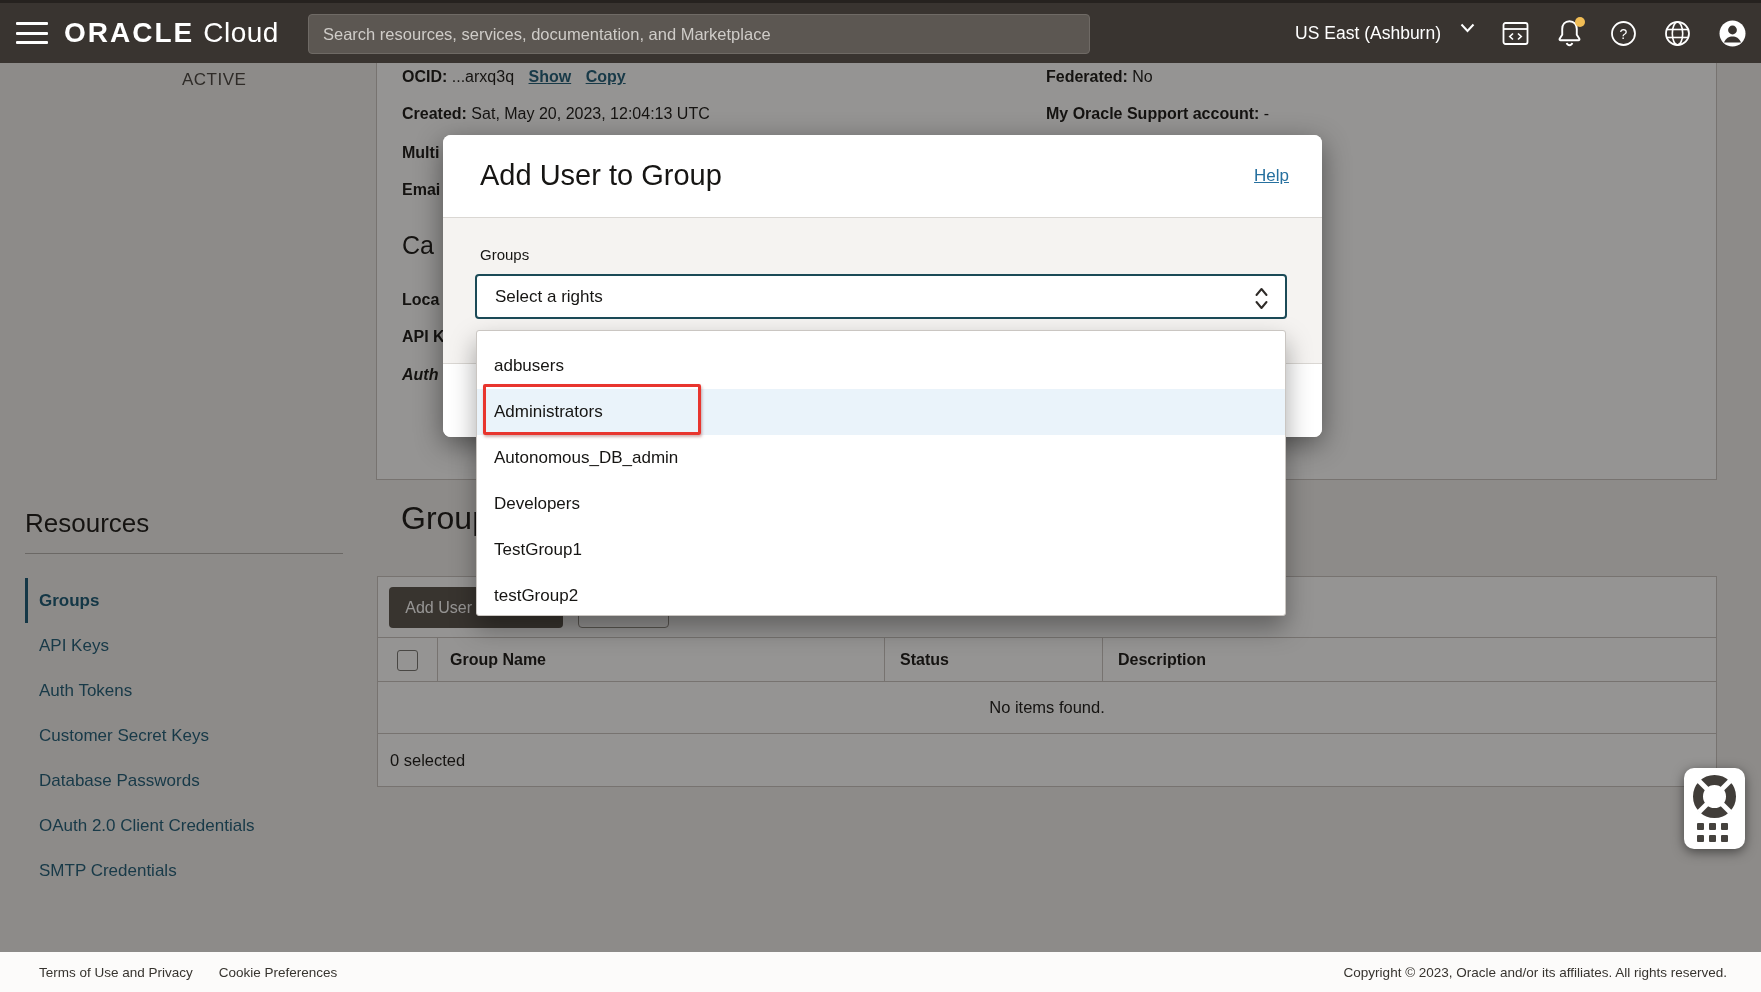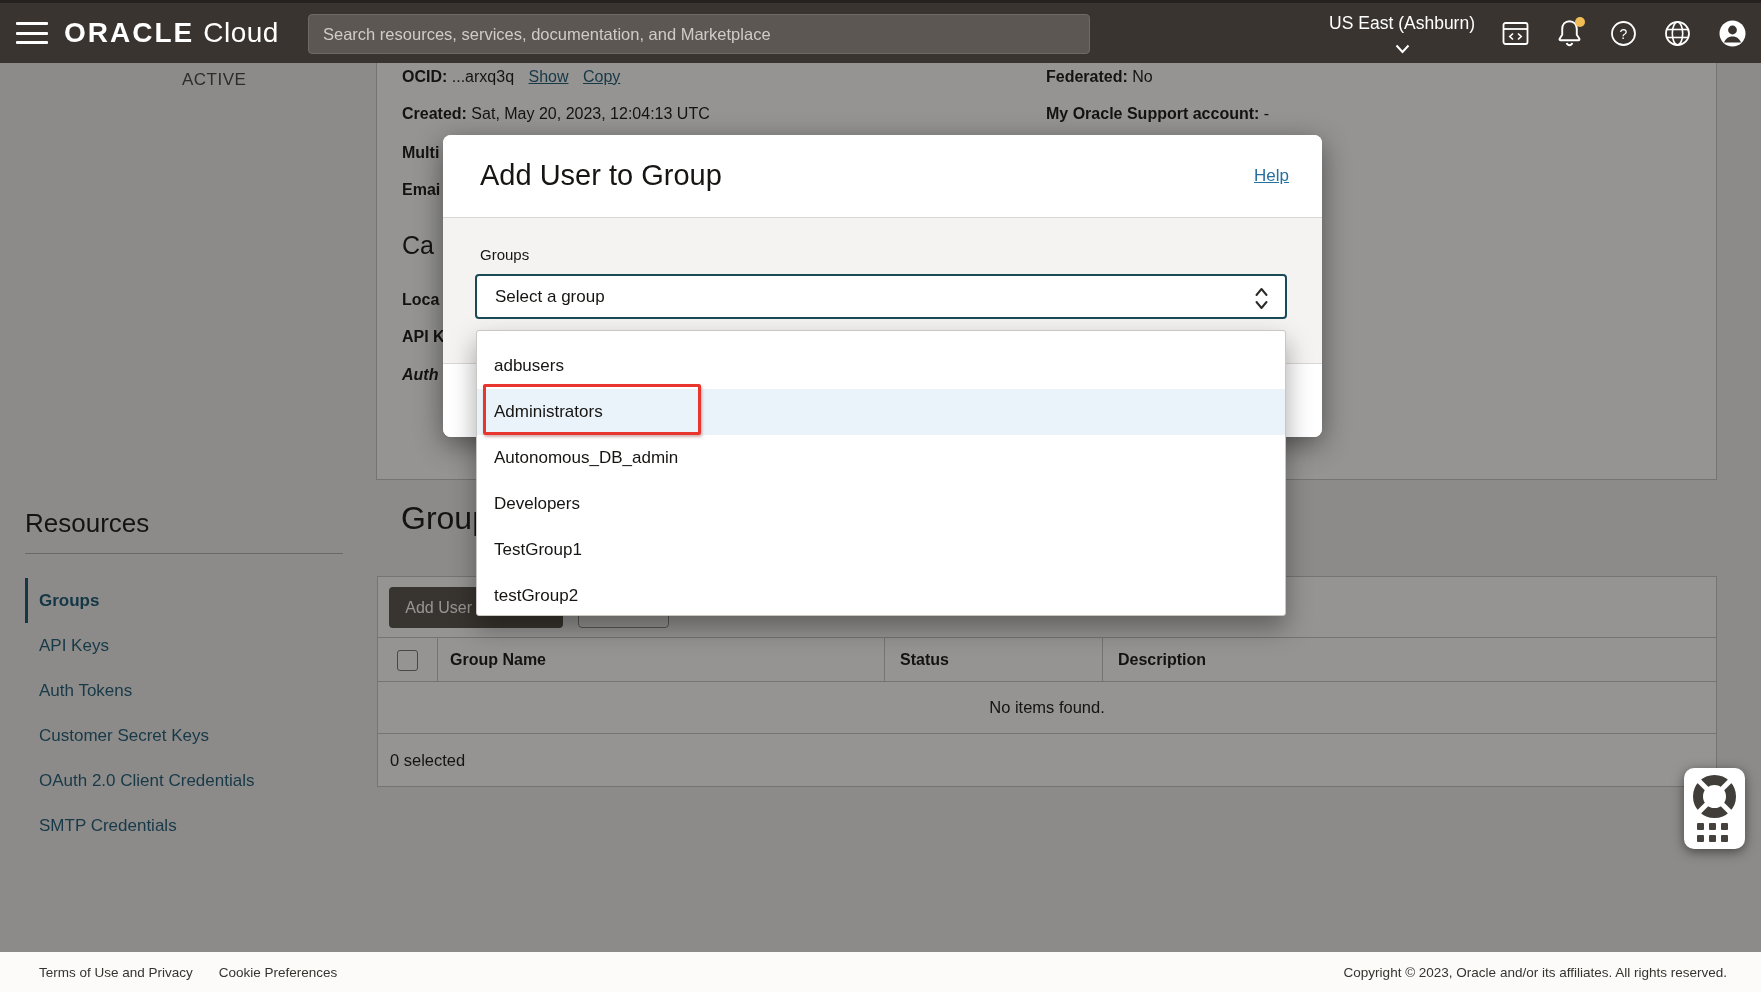--- a/index.html
+++ b/index.html
@@ -9,32 +9,32 @@
   
   .topbar { position:absolute; left:0; top:0; width:1761px; height:63px; background:#393430; z-index:60; border-top:3px solid #26221f; }
   .hamburger { position:absolute; left:16px; top:19px; width:32px; height:22px; display:flex; flex-direction:column; justify-content:space-between; cursor:pointer; }
   .hamburger span { display:block; height:3px; background:#fff; border-radius:1px; }
   .logo { position:absolute; left:64px; top:0; height:60px; display:flex; align-items:center; gap:9px; color:#fff; }
   .logo .primary { font-size:28px; font-weight:700; letter-spacing:2px; }
   .logo .secondary { font-size:28px; font-weight:300; letter-spacing:0.5px; }
   .search { position:absolute; left:308px; top:11px; width:782px; height:40px; background:#5c5752; border:1px solid #6f6a65; border-radius:4px; color:#f1efec; font-size:16.5px; padding:0 14px; outline:none; font-family:"Liberation Sans", sans-serif; }
   .search::placeholder { color:#cfccc8; opacity:1; }
   .topbar-right { position:absolute; right:14px; top:0; height:60px; display:flex; align-items:center; gap:27px; }
-  .region { display:flex; align-items:center; gap:10px; color:#fff; font-size:17.5px; cursor:pointer;flex-direction:column; }
+  .region { display:flex; gap:19px; color:#fff; font-size:17.5px; cursor:pointer; }
   .tb-icon { position:relative; display:flex; align-items:center; cursor:pointer; }
   .bell-badge { position:absolute; right:-2px; top:-2px; width:10px; height:10px; border-radius:50%; background:#f1bd55; }
 
   
   .page { position:absolute; inset:0; }
   .status-badge { position:absolute; left:182px; top:70px; font-size:17px; color:#45413c; letter-spacing:0.5px; }
   .detail-card { position:absolute; left:376px; top:63px; width:1341px; height:417px; background:#fff; border:1px solid #c8c4c0; border-top:none; font-size:16px; color:#161513; }
   .d-row { position:absolute; left:25px; white-space:nowrap; }
   .d-right { position:absolute; left:669px; white-space:nowrap; }
   .d-label { font-weight:700; }
-  .d-link { color:#1d5b77; text-decoration:underline; cursor:pointer; margin-left:10px; }
+  .d-link { color:#1d5b77; text-decoration:underline; cursor:pointer; margin-left:10px;font-weight:bold; }
   .frag { position:absolute; left:25px; font-weight:700; white-space:nowrap; }
   .frag-lg { font-size:25px; font-weight:500; }
 
   .res-heading { position:absolute; left:25px; top:508px; font-size:26px; color:#161513; }
   .res-rule { position:absolute; left:25px; top:553px; width:318px; height:1px; background:#b3b0ac; }
   .res-nav { position:absolute; left:25px; top:578px; width:318px; }
   .res-item { height:45px; display:flex; align-items:center; padding-left:11px; font-size:17px; color:#1d5b77; cursor:pointer; border-left:3px solid transparent; }
   .res-item.active { border-left:3px solid #155673; font-weight:700; color:#155673; }
 
   .groups-heading { position:absolute; left:401px; top:500px; font-size:32px; font-weight:500; color:#161513; }
@@ -120,20 +120,21 @@
       <div class="frag" style="top:303px;font-style:italic;">Auth</div>
     </div>
 
     <div class="res-heading">Resources</div>
     <div class="res-rule"></div>
     <nav class="res-nav">
       <div class="res-item active">Groups</div>
       <div class="res-item">API Keys</div>
       <div class="res-item">Auth Tokens</div>
       <div class="res-item">Customer Secret Keys</div>
+      <div class="res-item">Database Passwords</div>
       <div class="res-item">OAuth 2.0 Client Credentials</div>
       <div class="res-item">SMTP Credentials</div>
     </nav>
 
     <h1 class="groups-heading">Groups</h1>
 
     <div class="table-card">
       <div class="toolbar">
         <button class="btn-primary">Add User to Groups</button>
         <button class="btn-secondary"></button>
@@ -156,21 +157,21 @@
 
   <div class="overlay"></div>
 
   <div class="modal">
     <div class="modal-header">
       <div class="modal-title">Add User to Group</div>
       <span class="help-link">Help</span>
     </div>
     <div class="field-label">Groups</div>
     <div class="select-box">
-      <span class="select-text">Select a group</span>
+      <span class="select-text">Select a rights</span>
       <span class="spinner-icon">
         <svg width="15" height="25" viewBox="0 0 15 25">
             <polyline points="2.5,9 7.5,3 12.5,9" fill="none" stroke="#2f2b28" stroke-width="2" stroke-linecap="round" stroke-linejoin="round"></polyline>
             <polyline points="2.5,16 7.5,22 12.5,16" fill="none" stroke="#2f2b28" stroke-width="2" stroke-linecap="round" stroke-linejoin="round"></polyline>
           </svg>
       </span>
     </div>
     <div class="modal-footer"></div>
   </div>
 

